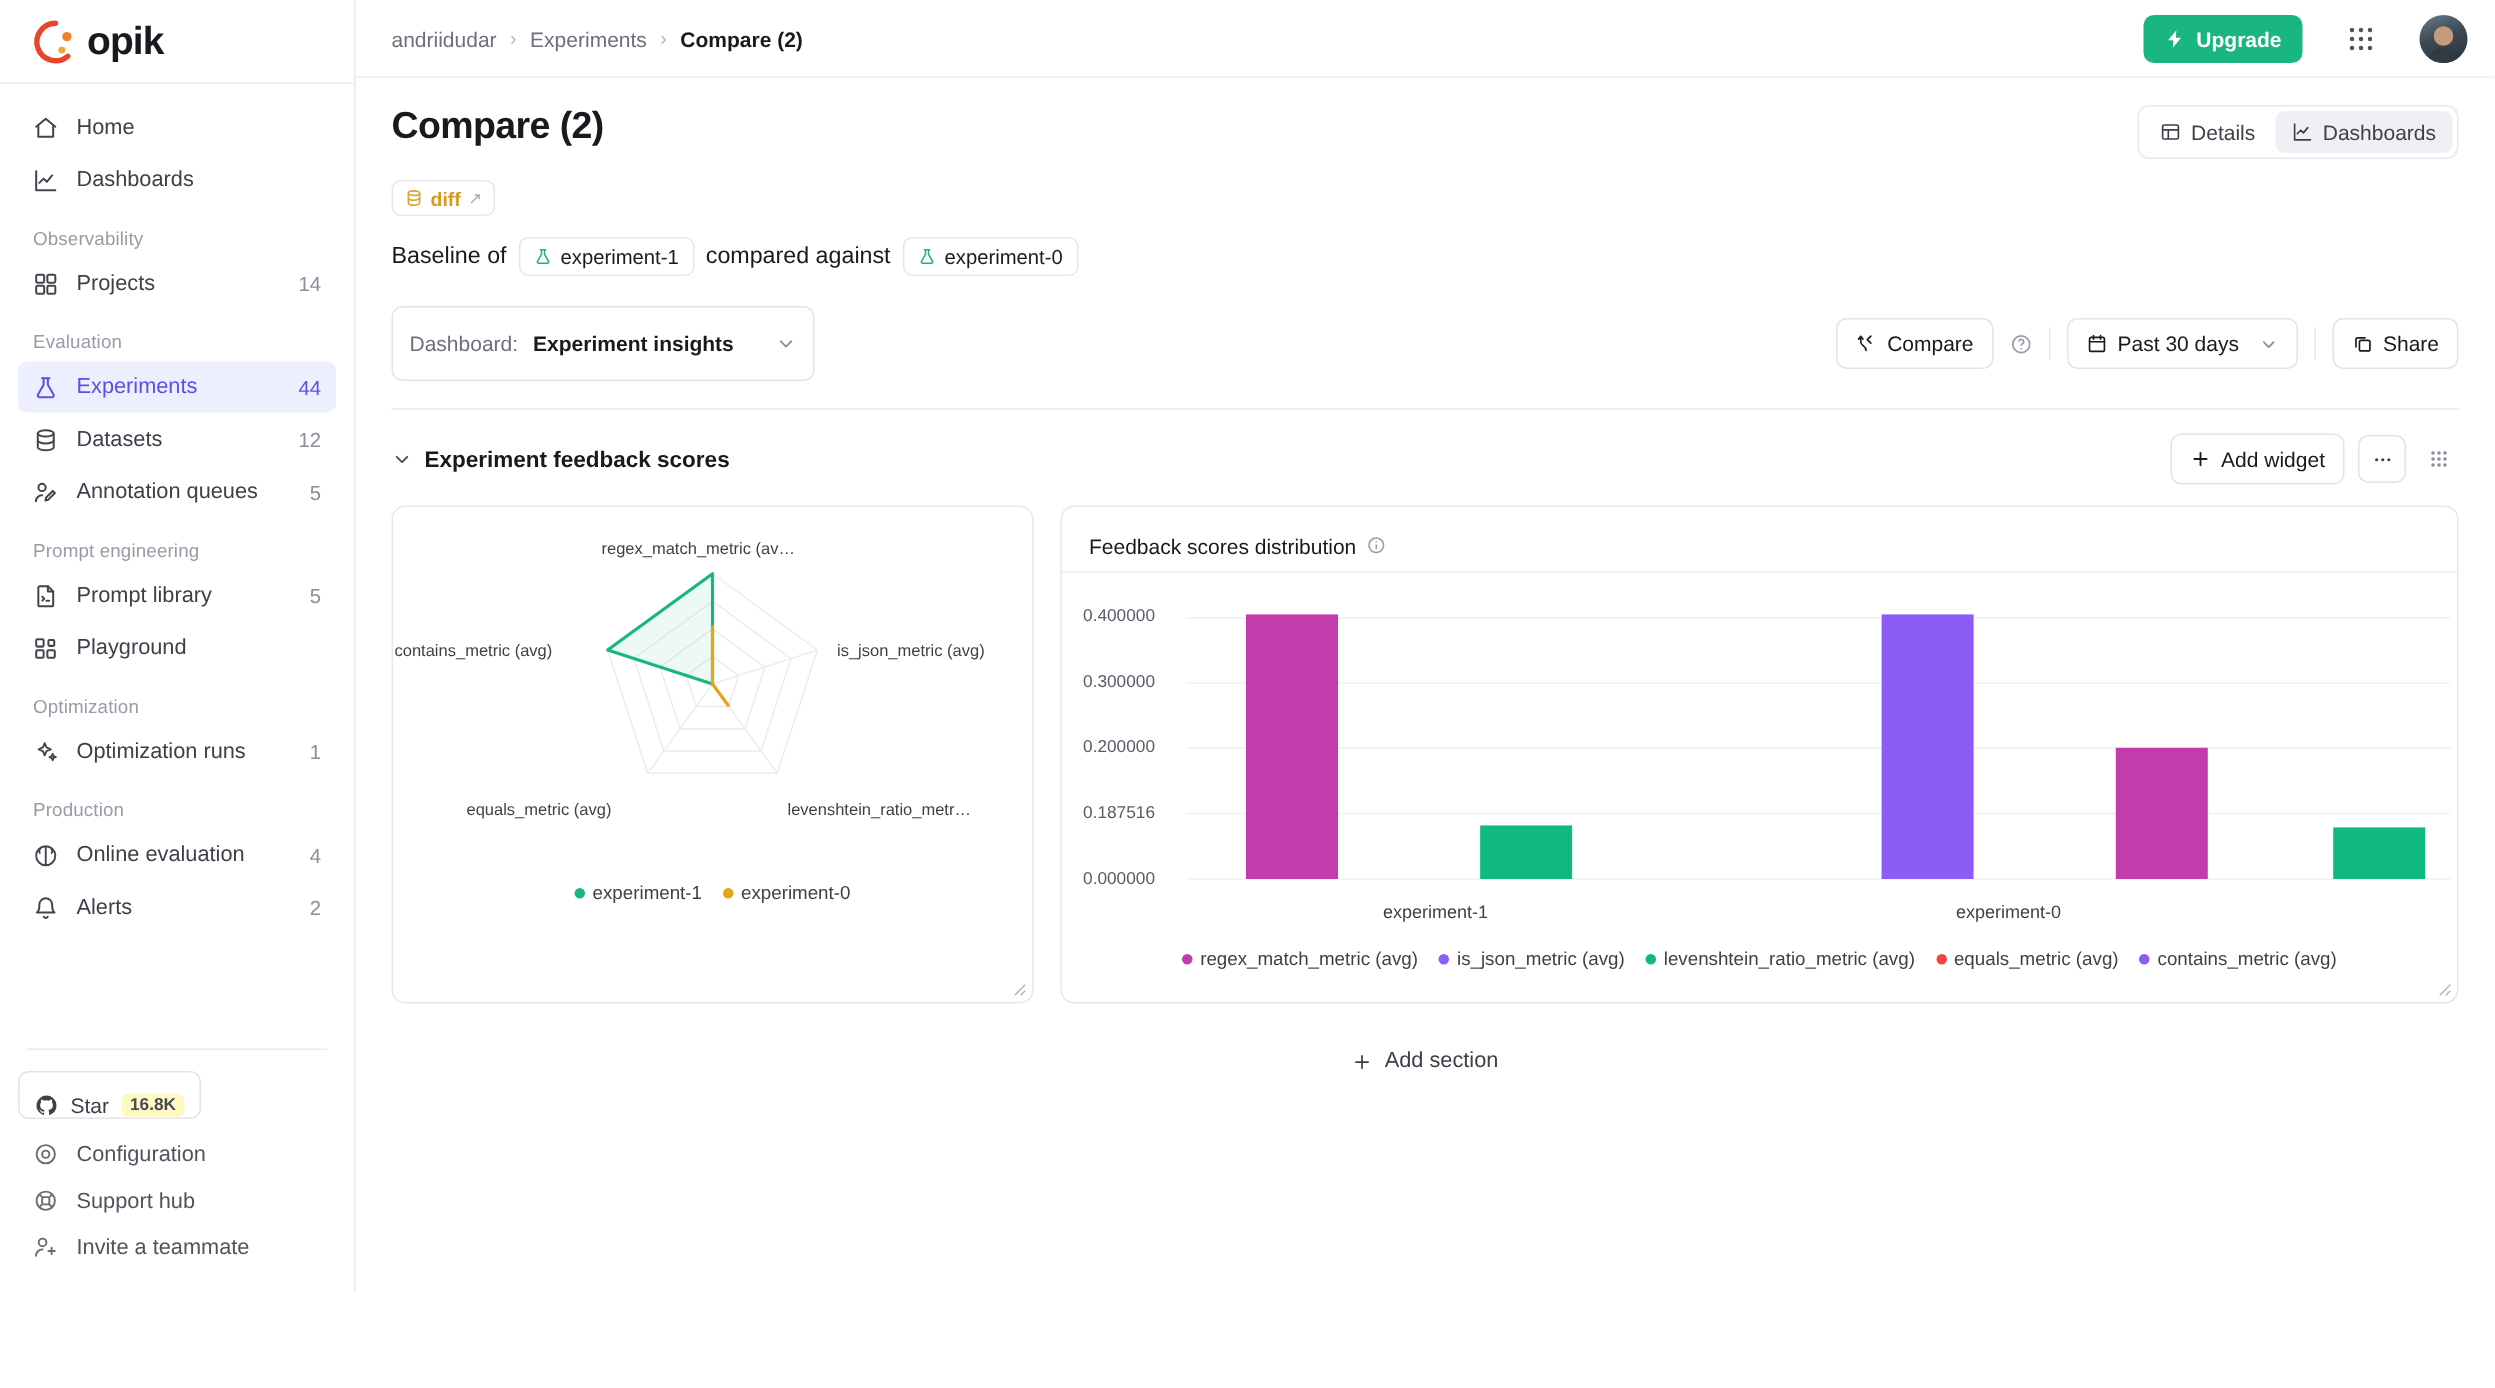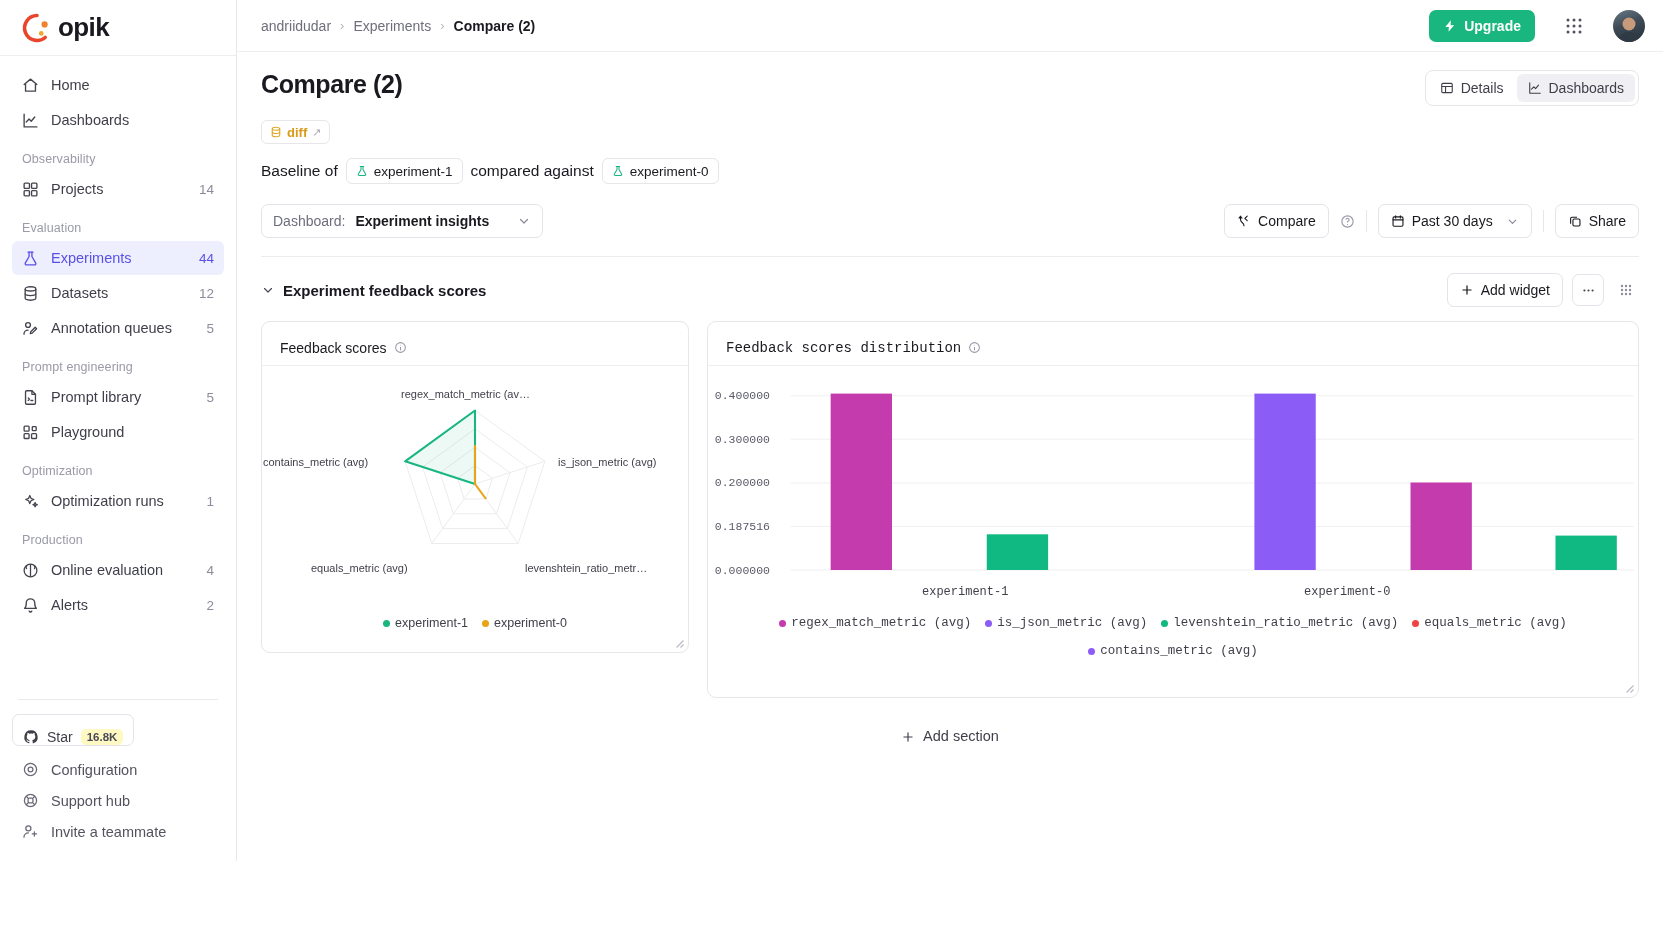--- a/index.html
+++ b/index.html
@@ -123,21 +123,21 @@
 
   .baseline-row { margin-top: 14px; display: flex; align-items: center; gap: 8px; font-size: 15.5px; color: #19191f; }
   .exp-chip {
     display: inline-flex; align-items: center; gap: 6px;
     border: 1px solid #e6e6eb; border-radius: 6px; height: 26px; padding: 0 9px;
     font-size: 13.5px; color: #19191f; background: #fff; cursor: pointer;
   }
 
   .toolbar { margin-top: 20px; display: flex; align-items: center; }
   .dash-select {
-    display: flex; align-items: center; gap: 10px; height: 34px;
+    display: flex; align-items: center; gap: 10px; height: 50px;
     border: 1px solid #e3e3e9; border-radius: 7px; padding: 0 11px;
     font-size: 14px; cursor: pointer; background: #fff; min-width: 282px;
   }
   .dash-select .lead { color: #6e6e7c; }
   .dash-select .val { color: #19191f; font-weight: 600; }
   .dash-select .chev { margin-left: auto; color: #8c8c9a; }
   .toolbar-right { margin-left: auto; display: flex; align-items: center; gap: 11px; }
   .tb-btn {
     display: flex; align-items: center; gap: 7px; height: 34px; padding: 0 12px;
     border: 1px solid #e3e3e9; border-radius: 7px; font-size: 14px;
@@ -162,21 +162,21 @@
   .widget {
     border: 1px solid #e6e6eb; border-radius: 9px; background: #fff;
     position: relative; overflow: hidden;
   }
   .widget-head {
     height: 36px; display: flex; align-items: center; gap: 7px;
     padding: 0 18px; font-size: 14px; color: #19191f; font-weight: 500;
     border-bottom: 1px solid #eeeef1; margin-top: 8px;
   }
   #widget-radar { width: 428px; height: 332px; flex: 0 0 428px; }
-  #widget-bars  { flex: 1 1 auto; height: 377px; font-family: Liberation Mono, monospace; }
+  #widget-bars  { flex: 1 1 auto; height: 332px; }
   .resize-grip { position: absolute; right: 4px; bottom: 4px; width: 10px; height: 10px; cursor: nwse-resize; }
 
   .chart-area { position: relative; width: 100%; }
 
   .radar-legend, .bar-legend {
     display: flex; align-items: center; justify-content: center;
     gap: 14px; font-size: 12.5px; color: #3f3f4a; flex-wrap: wrap;
   }
   .lg-item { display: inline-flex; align-items: center; gap: 5px; cursor: pointer; }
   .lg-dot { width: 7px; height: 7px; border-radius: 50%; }
@@ -577,30 +577,20 @@
               <circle cx="7" cy="11" r="1.2"></circle>
               <circle cx="11" cy="11" r="1.2"></circle>
           </svg>
         </div>
       </div>
     </div>
 
     <div class="widgets">
 
       <div class="widget" id="widget-radar">
-        <div class="widget-head">
-          <span>Feedback scores</span>
-          <span>
-            <svg width="13" height="13" viewBox="0 0 24 24" fill="none" stroke="#9a9aa8" stroke-width="1.9">
-                <circle cx="12" cy="12" r="9"></circle>
-                <path d="M12 11v6"></path>
-                <circle cx="12" cy="7.6" r="0.9" fill="#9a9aa8" stroke="none"></circle>
-              </svg>
-          </span>
-        </div>
 
         <div class="chart-area" style="height:250px">
           <svg width="426" height="250" viewBox="0 0 426 250">
 
             <g stroke="#ececf0" fill="none" stroke-width="1">
               <polygon points="213,44.5 282.9,95.3 256.2,177.5 169.8,177.5 143.1,95.3"></polygon>
               <polygon points="213,62.9 265.4,101.0 245.4,162.6 180.6,162.6 160.6,101.0"></polygon>
               <polygon points="213,81.3 248.0,106.7 234.6,147.8 191.4,147.8 178.0,106.7"></polygon>
               <polygon points="213,99.6 230.5,112.3 223.8,133.0 202.2,133.0 195.5,112.3"></polygon>
             </g>

